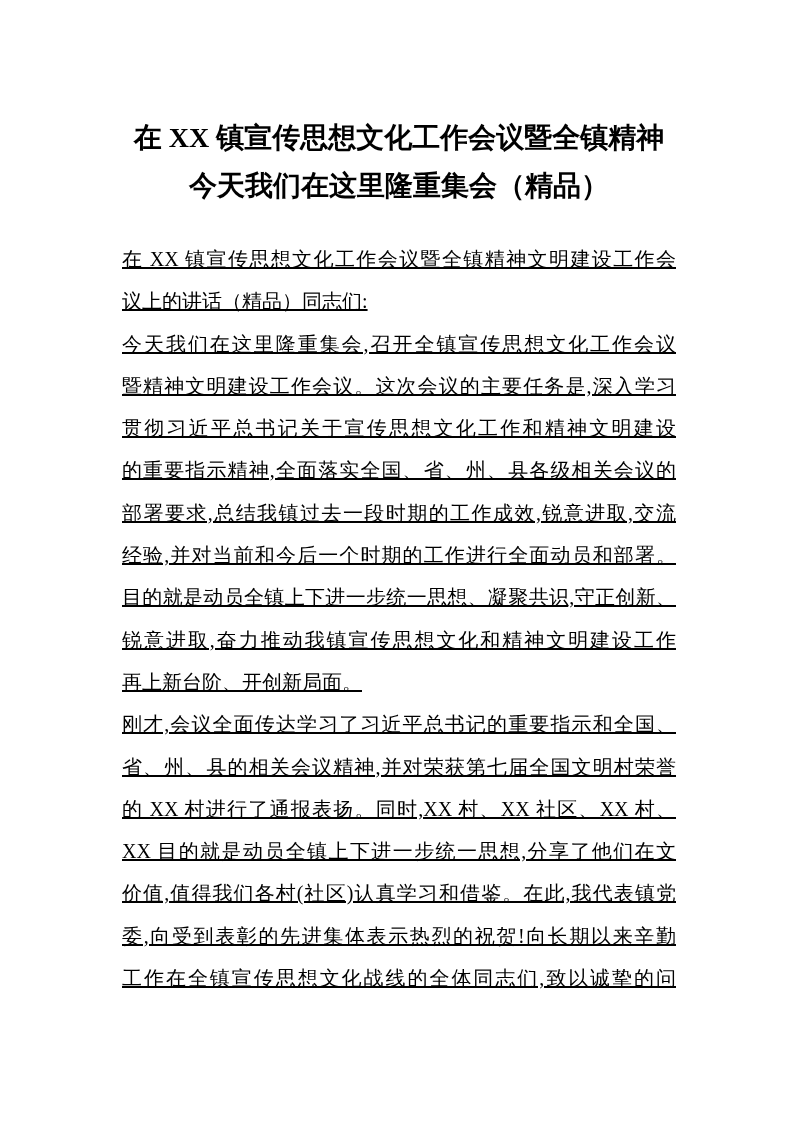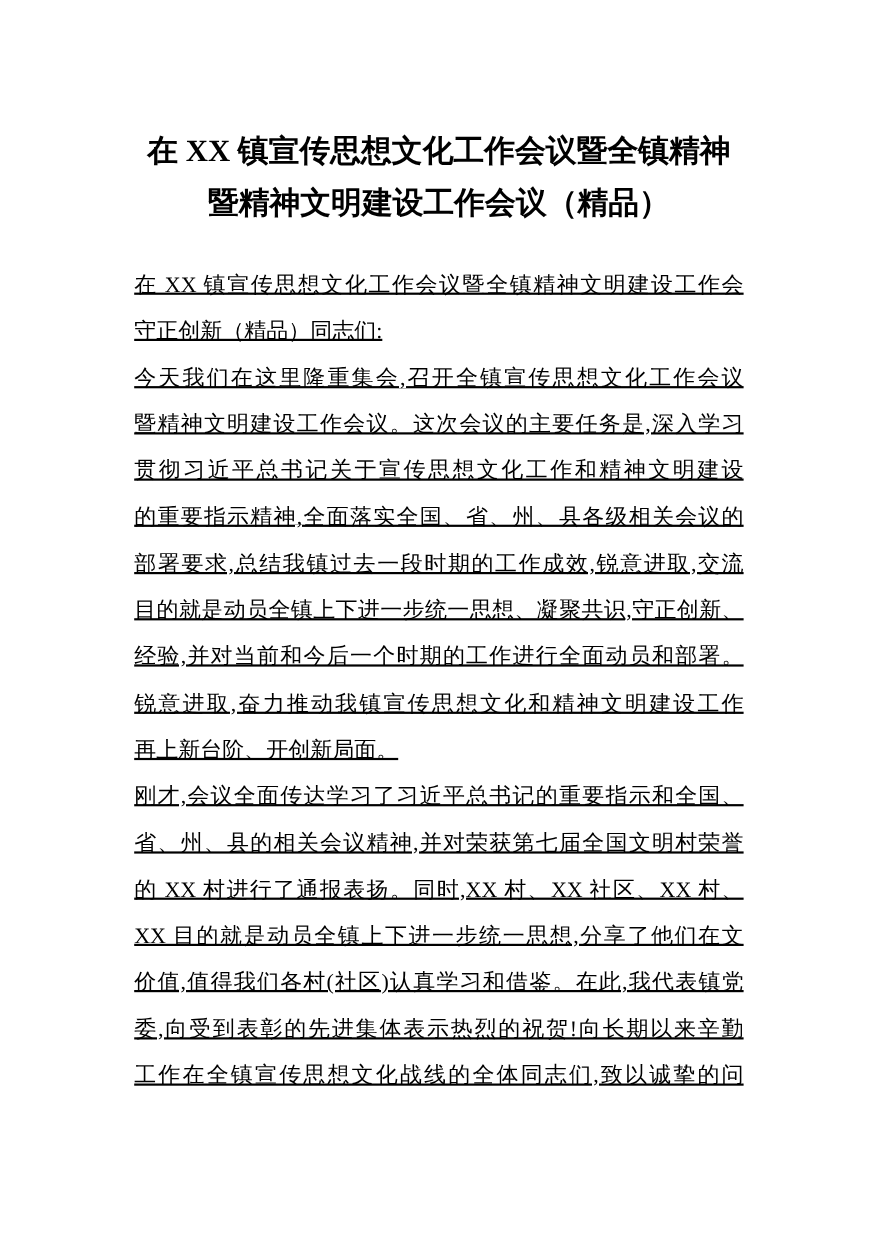--- a/index.html
+++ b/index.html
@@ -50,35 +50,35 @@
   .line.para-last {
     text-align-last: left;
   }
 </style>
 </head>
 <body>
 
 <div class="page" style="background: rgb(255, 255, 255); color: rgb(0, 0, 0);">
   <div class="doc-title" id="doc-title">
       <div class="title-line">在 XX 镇宣传思想文化工作会议暨全镇精神</div>
-      <div class="title-line">暨精神文明建设工作会议（精品）</div>
+      <div class="title-line">今天我们在这里隆重集会（精品）</div>
     </div>
   <div class="doc-body" id="doc-body">
       <div class="paragraph">
         <div class="line">在 XX 镇宣传思想文化工作会议暨全镇精神文明建设工作会</div>
-        <div class="line para-last">守正创新（精品）同志们:</div>
+        <div class="line para-last">议上的讲话（精品）同志们:</div>
       </div>
       <div class="paragraph">
         <div class="line">今天我们在这里隆重集会,召开全镇宣传思想文化工作会议</div>
         <div class="line">暨精神文明建设工作会议。这次会议的主要任务是,深入学习</div>
         <div class="line">贯彻习近平总书记关于宣传思想文化工作和精神文明建设</div>
         <div class="line">的重要指示精神,全面落实全国、省、州、县各级相关会议的</div>
         <div class="line">部署要求,总结我镇过去一段时期的工作成效,锐意进取,交流</div>
+        <div class="line">经验,并对当前和今后一个时期的工作进行全面动员和部署。</div>
         <div class="line">目的就是动员全镇上下进一步统一思想、凝聚共识,守正创新、</div>
-        <div class="line">经验,并对当前和今后一个时期的工作进行全面动员和部署。</div>
         <div class="line">锐意进取,奋力推动我镇宣传思想文化和精神文明建设工作</div>
         <div class="line para-last">再上新台阶、开创新局面。</div>
       </div>
       <div class="paragraph">
         <div class="line">刚才,会议全面传达学习了习近平总书记的重要指示和全国、</div>
         <div class="line">省、州、县的相关会议精神,并对荣获第七届全国文明村荣誉</div>
         <div class="line">的 XX 村进行了通报表扬。同时,XX 村、XX 社区、XX 村、</div>
         <div class="line">XX 目的就是动员全镇上下进一步统一思想,分享了他们在文</div>
         <div class="line">价值,值得我们各村(社区)认真学习和借鉴。在此,我代表镇党</div>
         <div class="line">委,向受到表彰的先进集体表示热烈的祝贺!向长期以来辛勤</div>

